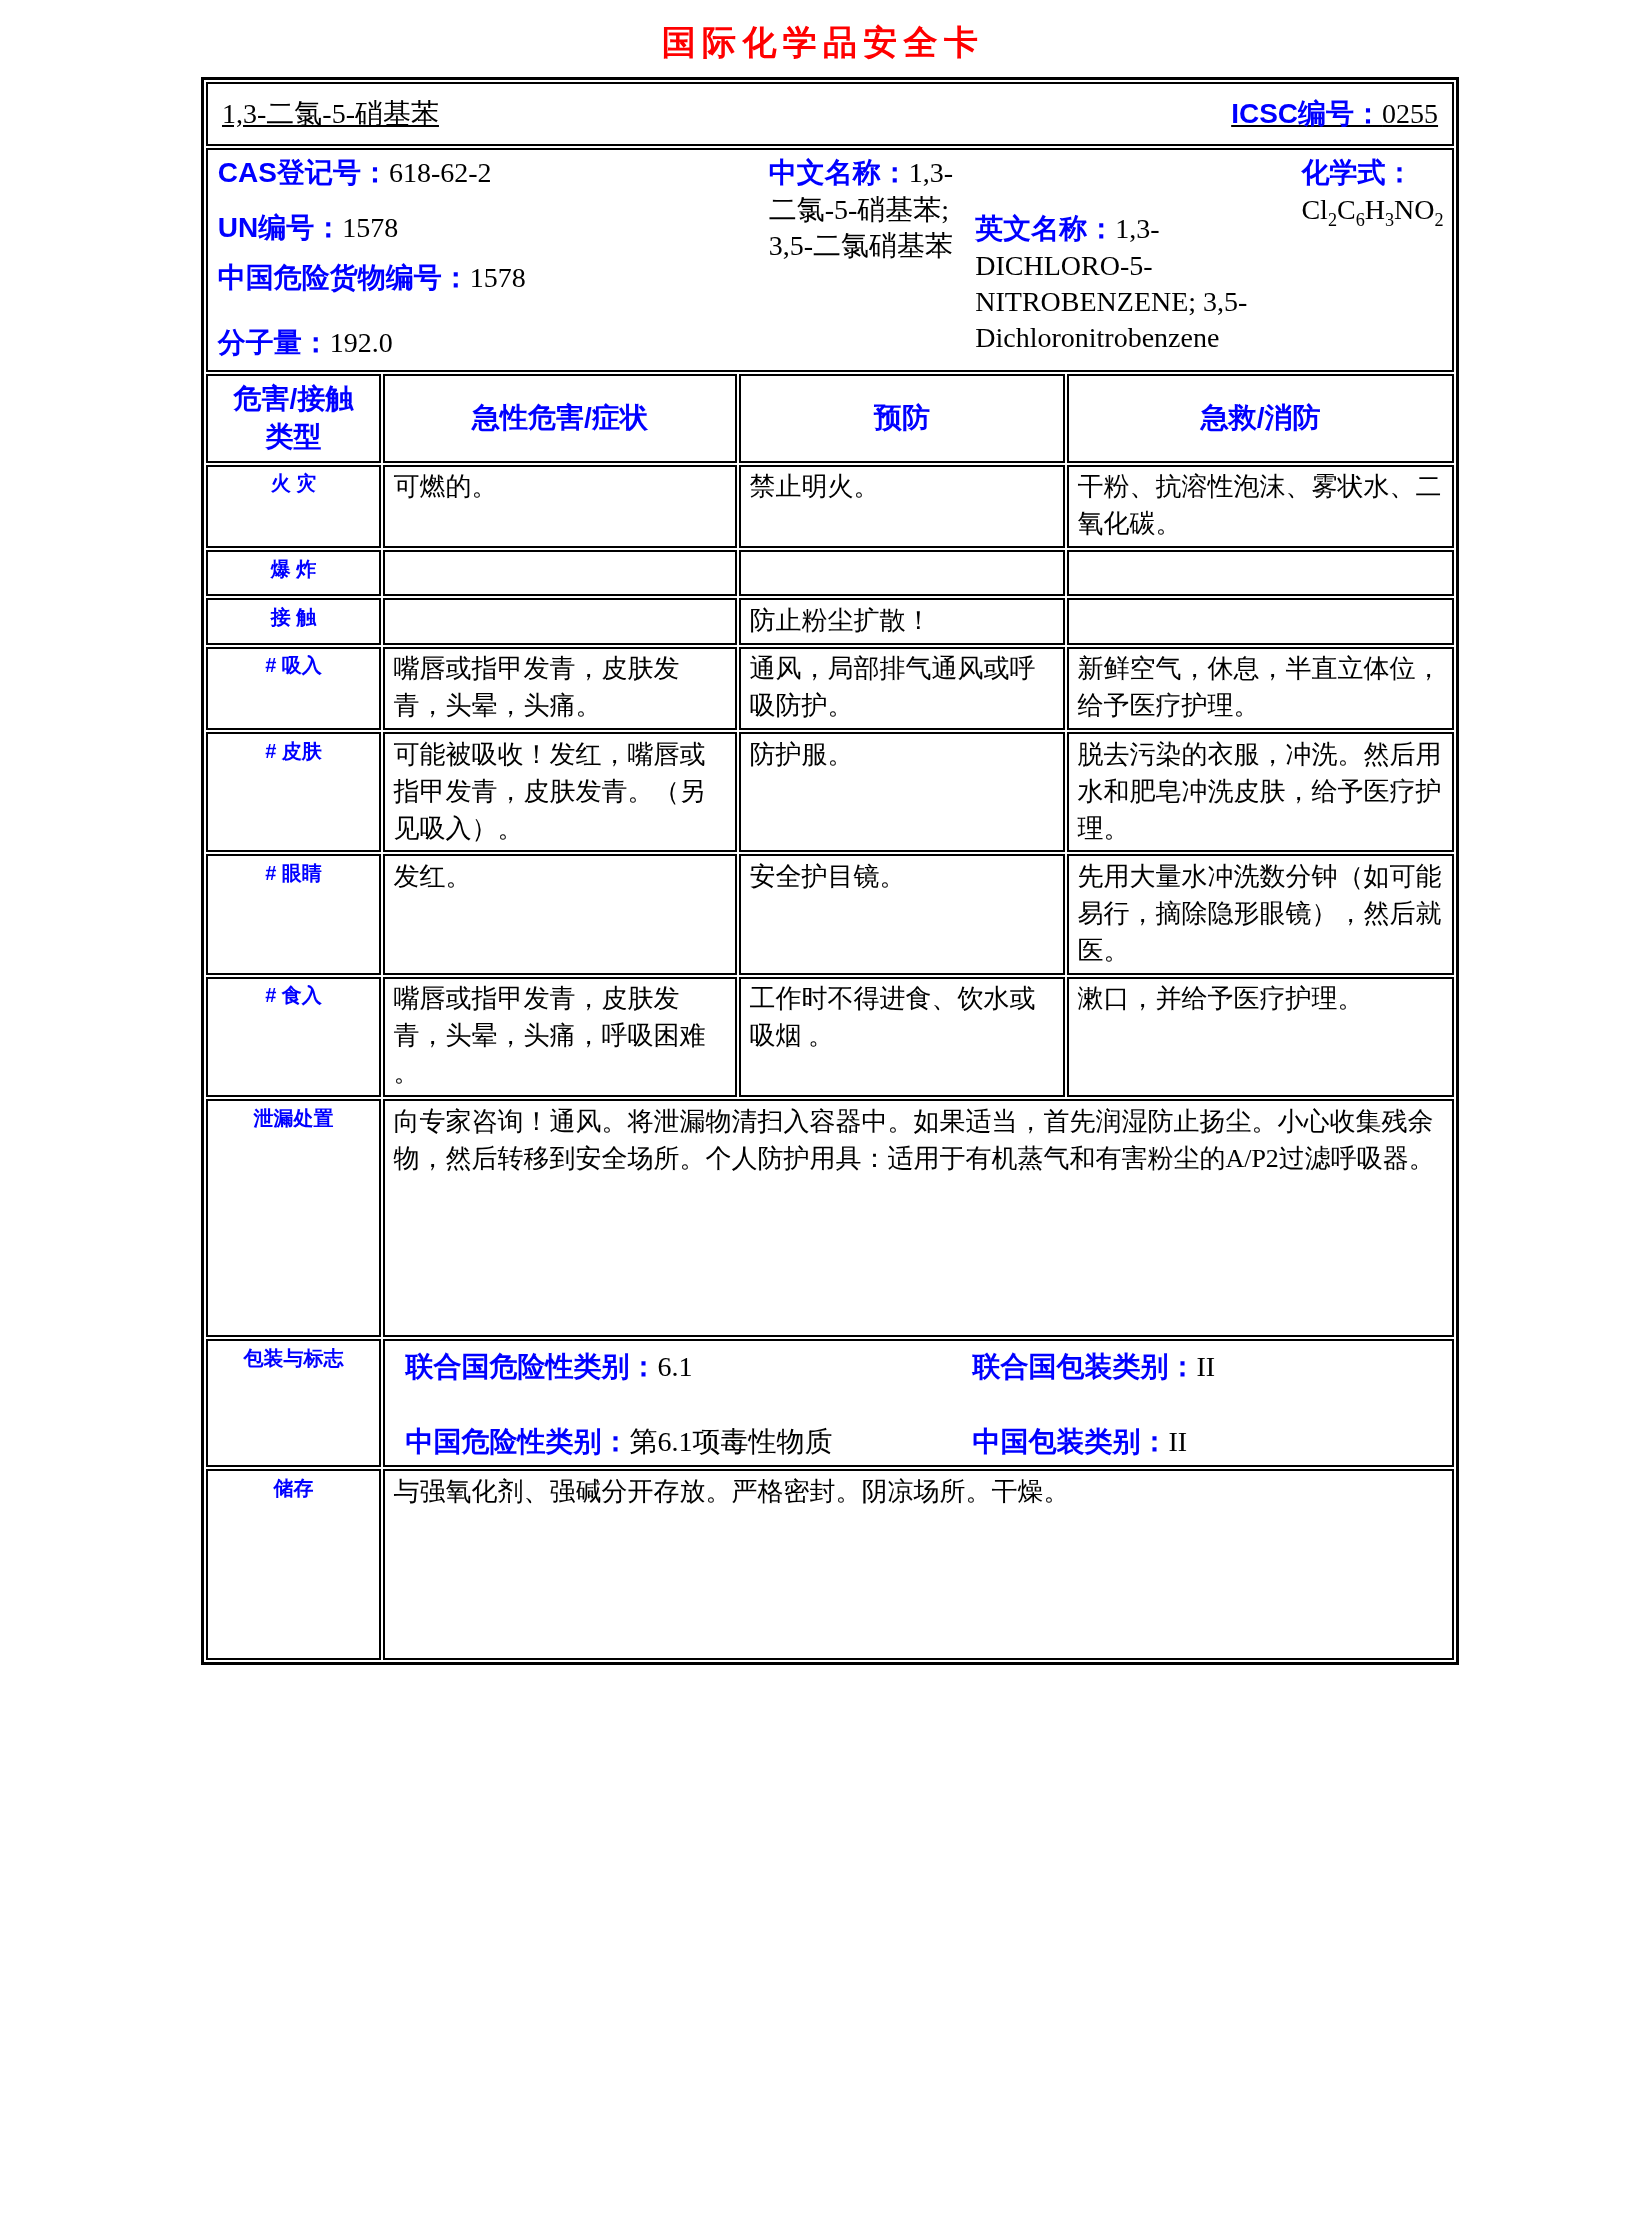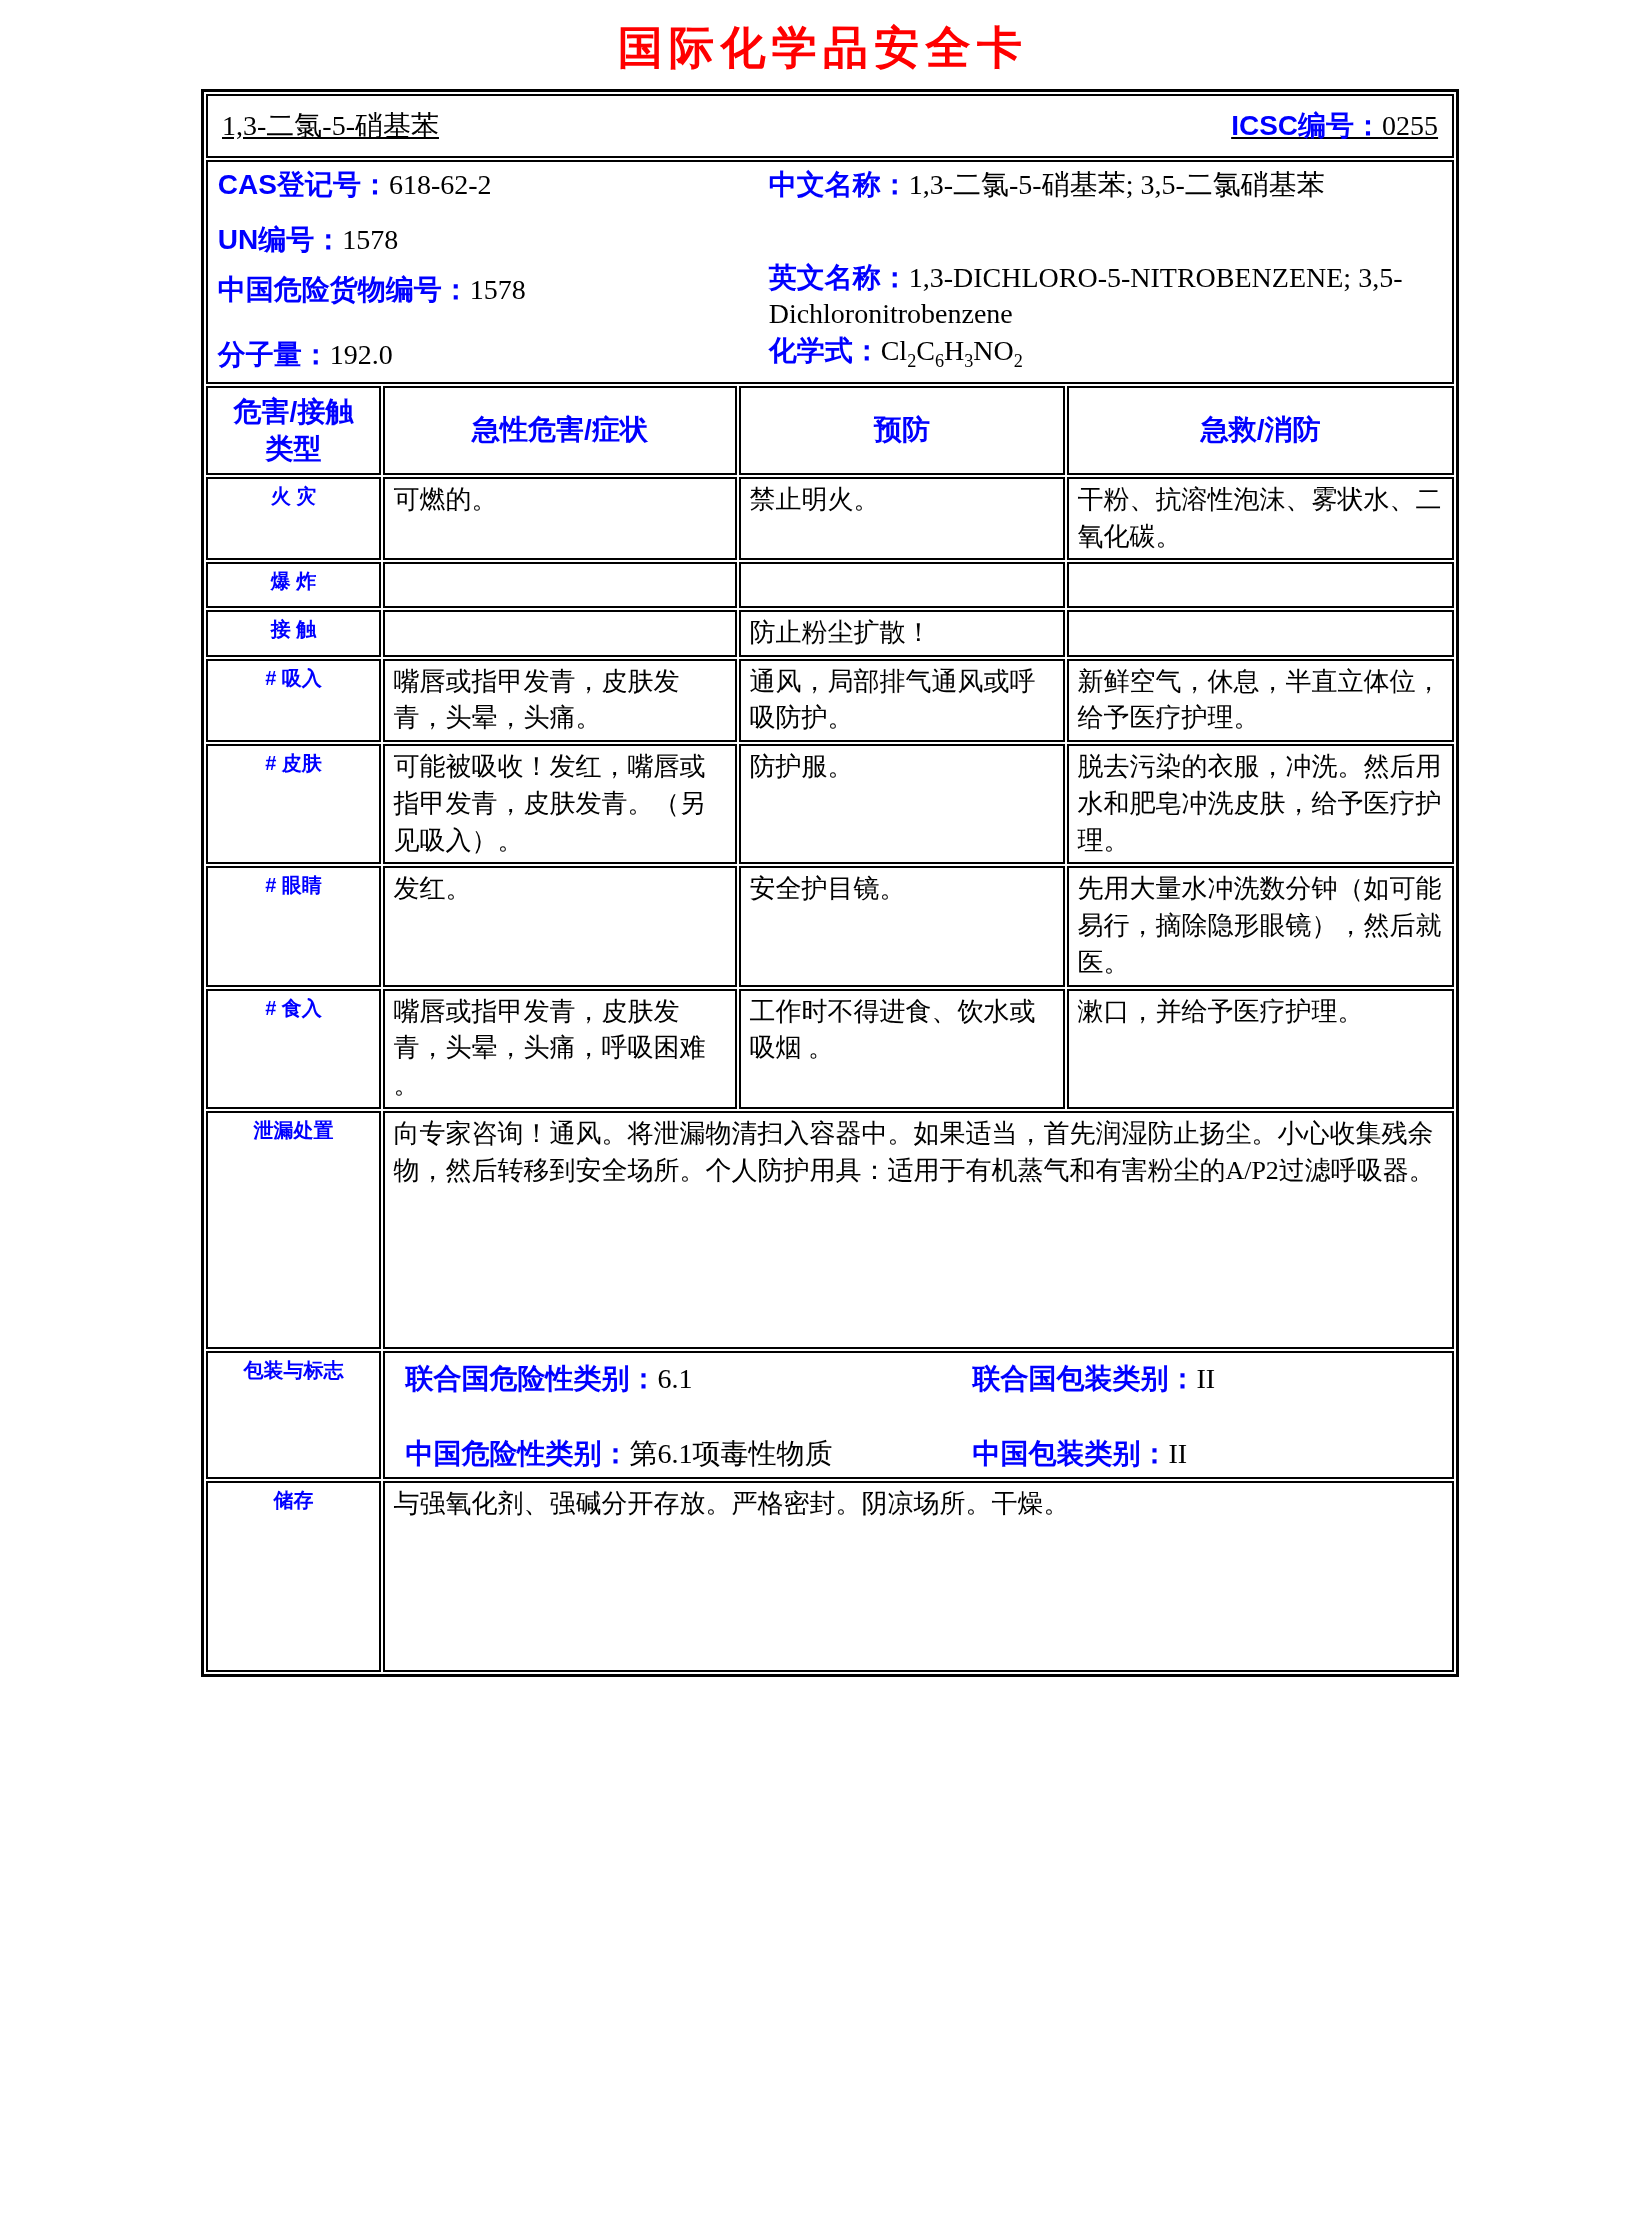--- a/index.html
+++ b/index.html
@@ -14,21 +14,21 @@
   body{
     width:1646px;height:2227px;
     background:var(--paper);
     font-family:"Liberation Sans",sans-serif;
     color:var(--ink);
   }
   
   .page-title{
     margin:24px 0 15.3px 0;
     text-align:center;
-    font-size:45px;
+    font-size:34px;
     line-height:1.1;
     font-weight:bold;
     letter-spacing:6.3px;
     color:var(--red);
     font-family:"Liberation Serif",serif;
   }
   
   table.card{
     margin-left:201px;
     width:1249px;
@@ -68,21 +68,21 @@
   }
   
   tr.r-ident td{height:224px;}
   .ident-wrap{
     display:flex;height:100%;font-size:28px;line-height:1.3;
   }
   .ident-left{
     width:45%;display:flex;flex-direction:column;padding:2.8px 0 5.6px 1.4px;
   }
   .ident-right{
-    width:55%;display:flex;flex-direction:column;padding:2.8px 0 5.6px 0;justify-content:flex-end;
+    width:55%;display:flex;flex-direction:row;padding:2.8px 0 5.6px 0;justify-content:flex-end;
   }
   .pair{white-space:normal;}
   .ident-left .pair.p-un{margin-top:18px;}
   .ident-left .pair.p-dg{margin-top:14px;}
   .ident-right .pair.p-en{margin-top:56px;}
   .grow{flex:1 1 auto;}
   sub{font-size:65%;}
 
   
   tr.r-head td{

